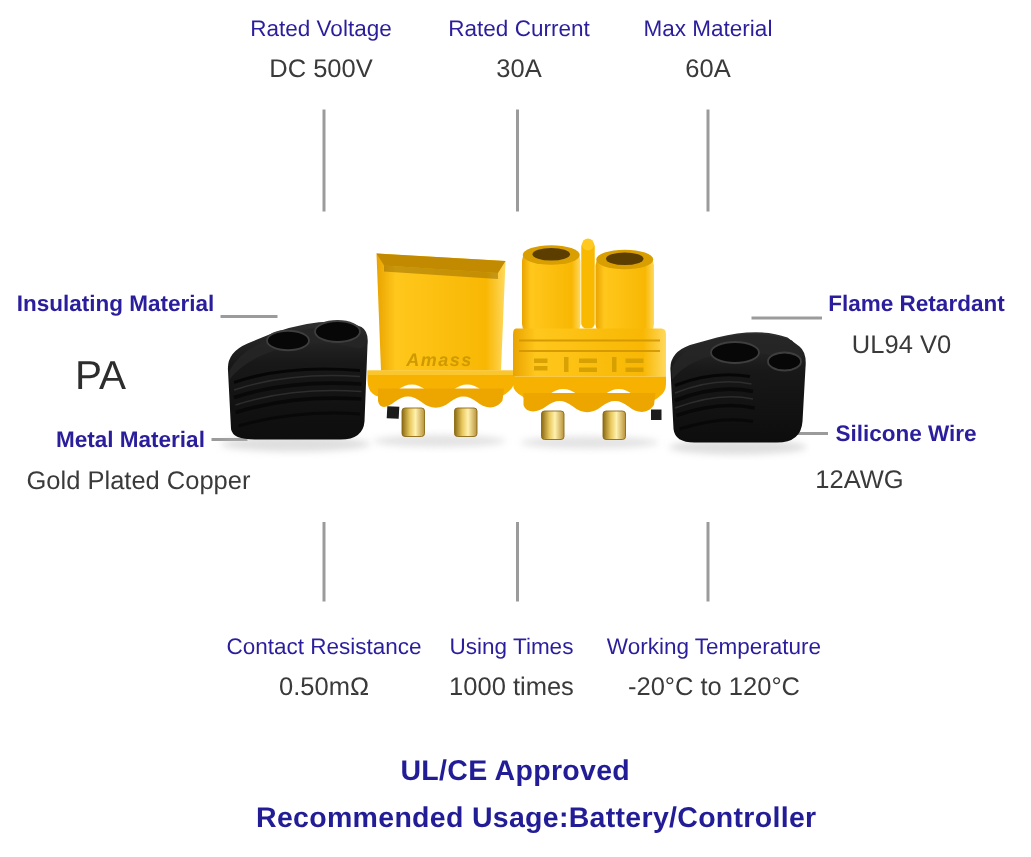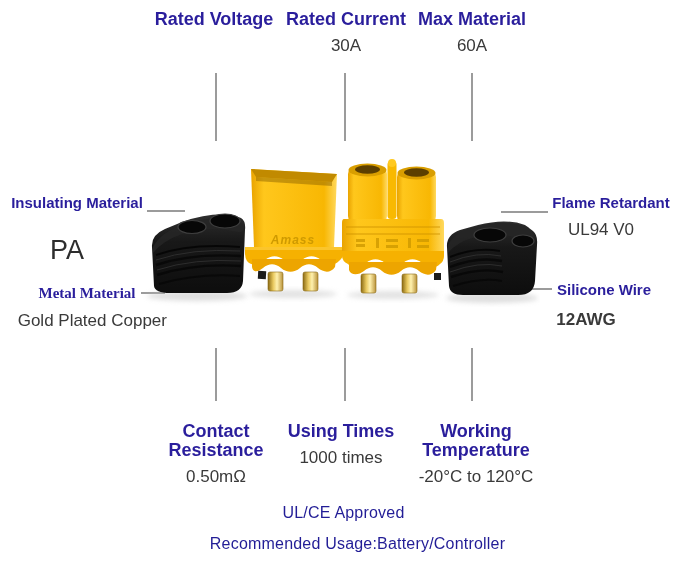--- a/index.html
+++ b/index.html
@@ -10,64 +10,65 @@
     --c-background:#ffffff;
   }
   *{box-sizing:border-box;}
   html,body{margin:0;padding:0;}
   body{
     width:687px;height:571px;position:relative;overflow:hidden;
     background:var(--c-background);
     font-family:"Liberation Sans","DejaVu Sans",sans-serif;
   }
   .spec{position:absolute;text-align:center;}
-  .label{font-weight:bold;font-size:18px;color:var(--c-label);line-height:19px;}
+  .label{font-weight:normal;font-size:15px;color:var(--c-label);line-height:19px;}
   .value{font-size:17px;color:var(--c-value);margin-top:7px;line-height:20px;}
   .value-solo{position:absolute;text-align:center;font-size:17px;color:var(--c-value);}
   .label-solo{position:absolute;text-align:center;font-weight:bold;font-size:15px;color:var(--c-label);}
   .big-value{position:absolute;text-align:center;font-size:27px;color:#2d2d2d;margin-top:20px;}
   .vline{position:absolute;width:2px;background:var(--c-line);z-index:1;}
   .hline{position:absolute;height:2px;background:var(--c-line);z-index:1;}
-  .footer-line{position:absolute;text-align:center;font-weight:normal;font-size:16px;color:var(--c-footer);letter-spacing:0.2px;}
+  .footer-line{position:absolute;text-align:center;font-weight:bold;font-size:19px;color:var(--c-footer);letter-spacing:0.2px;}
   #product{position:absolute;left:140px;top:155px;width:400px;height:152px;z-index:2;}
 </style>
 </head>
 <body>
 
 <div class="spec" style="left:134px;top:10px;width:160px;">
   <div class="label">Rated Voltage</div>
+  <div class="value">DC 500V</div>
 </div>
 <div class="spec" style="left:276px;top:10px;width:140px;">
   <div class="label">Rated Current</div>
   <div class="value">30A</div>
 </div>
 <div class="spec" style="left:402px;top:10px;width:140px;">
   <div class="label">Max Material</div>
   <div class="value">60A</div>
 </div>
 
 <div class="vline" style="left:215px;top:73px;height:68px;"></div>
 <div class="vline" style="left:344px;top:73px;height:68px;"></div>
 <div class="vline" style="left:471px;top:73px;height:68px;"></div>
 
 <div class="label-solo" style="left:6px;top:194px;width:142px;text-align:center;">Insulating Material</div>
 <div class="hline" style="left:147px;top:210px;width:38px;"></div>
 <div class="big-value" style="left:9px;top:215px;width:116px;">PA</div>
 
-<div class="label-solo" style="left:16px;top:285px;width:142px;font-family:Liberation Serif, serif;">Metal Material</div>
+<div class="label-solo" style="left:16px;top:285px;width:142px;">Metal Material</div>
 <div class="hline" style="left:141px;top:292px;width:24px;"></div>
 <div class="value-solo" style="left:1px;top:311px;width:166px;text-align:right;">Gold Plated Copper</div>
 
 <div class="hline" style="left:501px;top:211px;width:47px;"></div>
 <div class="label-solo" style="left:542px;top:194px;width:138px;">Flame Retardant</div>
 <div class="value-solo" style="left:531px;top:220px;width:140px;">UL94 V0</div>
 
 <div class="hline" style="left:498px;top:288px;width:54px;"></div>
 <div class="label-solo" style="left:534px;top:281px;width:140px;">Silicone Wire</div>
-<div class="value-solo" style="left:516px;top:310px;width:140px;font-weight:bold;">12AWG</div>
+<div class="value-solo" style="left:503px;top:310px;width:140px;">12AWG</div>
 
 <div class="vline" style="left:215px;top:348px;height:53px;"></div>
 <div class="vline" style="left:344px;top:348px;height:53px;"></div>
 <div class="vline" style="left:471px;top:348px;height:53px;"></div>
 
 <div class="spec" style="left:134px;top:422px;width:164px;">
   <div class="label">Contact Resistance</div>
   <div class="value">0.50mΩ</div>
 </div>
 <div class="spec" style="left:268px;top:422px;width:146px;">

